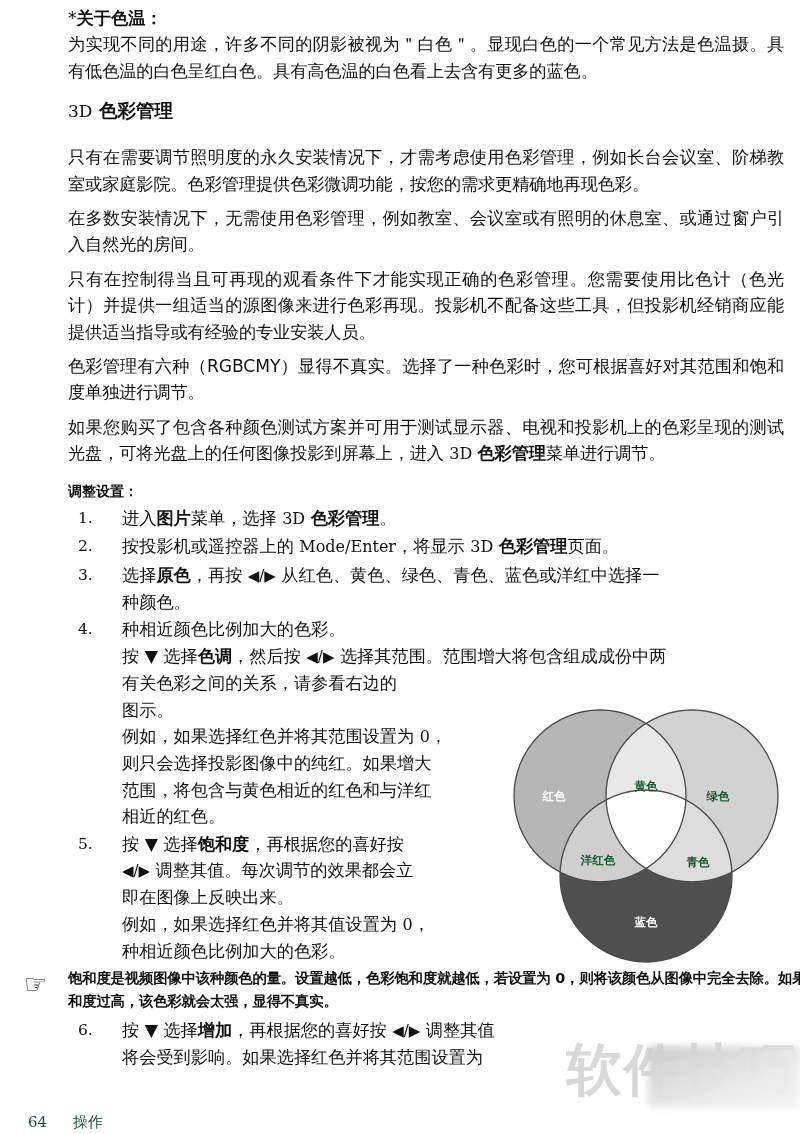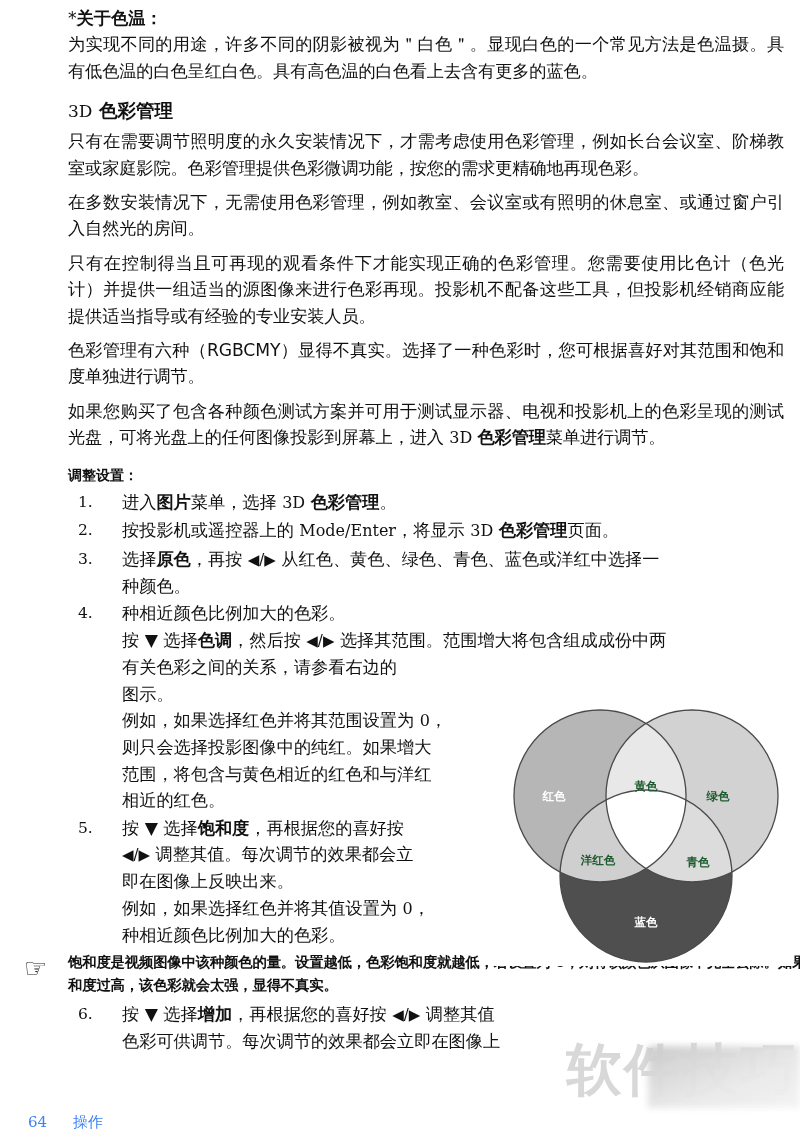--- a/index.html
+++ b/index.html
@@ -47,21 +47,21 @@
     line-height: 26.4px;
     font-weight: bold;
     margin: 0;
   }
   .heading-note .star { font-weight: normal; }
 
   .h-section {
     font-size: 18.5px;
     line-height: 30px;
     font-weight: bold;
-    margin: 12px 0 2px 0;
+    margin: 12px 0 18px 0;
   }
   .h-section .latin {
     font-family: "DejaVu Serif", "Liberation Serif", serif;
     font-weight: normal;
     font-size: 17px;
   }
 
   .h-sub {
     font-size: 14px;
     line-height: 26px;
@@ -172,21 +172,21 @@
     opacity: 0.95;
     pointer-events: none;
   }
 
   
   .footer {
     position: absolute;
     left: 28px;
     top: 1112px;
     width: 400px;
-    color: #3b82f6;
+    color: #14532d;
     font-size: 15px;
     line-height: 20px;
   }
   .footer .pg {
     font-family: "DejaVu Serif", "Liberation Serif", serif;
     margin-right: 26px;
   }
 </style>
 </head>
 <body>
@@ -247,21 +247,21 @@
 
     <div class="callout">
       <div class="hand">☞</div>
       <div class="note-text">饱和度是视频图像中该种颜色的量。设置越低，色彩饱和度就越低，若设置为 0，则将该颜色从图像中完全去除。如果饱和度过高，该色彩就会太强，显得不真实。</div>
     </div>
 
     <ol class="steps" id="steps-list-final">
         <li>
           <span class="num">6.</span>
           <span class="li-line"><span>按 ▼ 选择</span><b>增加</b><span>，再根据您的喜好按 </span><span class="arrows">◀/▶</span><span> 调整其值</span></span>
-          <span class="li-line"><span>色彩可供调节。每次调节的效果都会立即在图像上</span></span>
+          <span class="li-line"><span>将会受到影响。如果选择红色并将其范围设置为</span></span>
         </li>
       </ol>
 
   </div>
 
   <div class="venn-wrap">
     <svg width="300" height="262" viewBox="0 0 300 262" xmlns="http://www.w3.org/2000/svg">
       <defs>
         <clipPath id="clipRed">
             <circle cx="106" cy="92" r="86"></circle>

